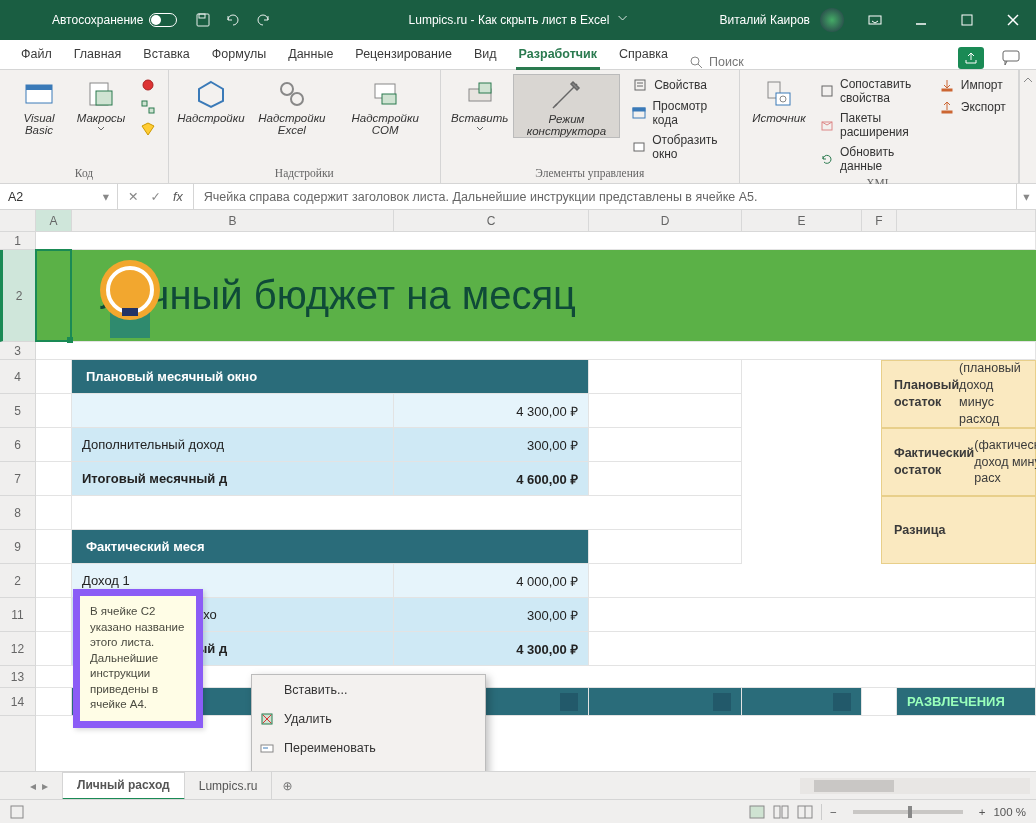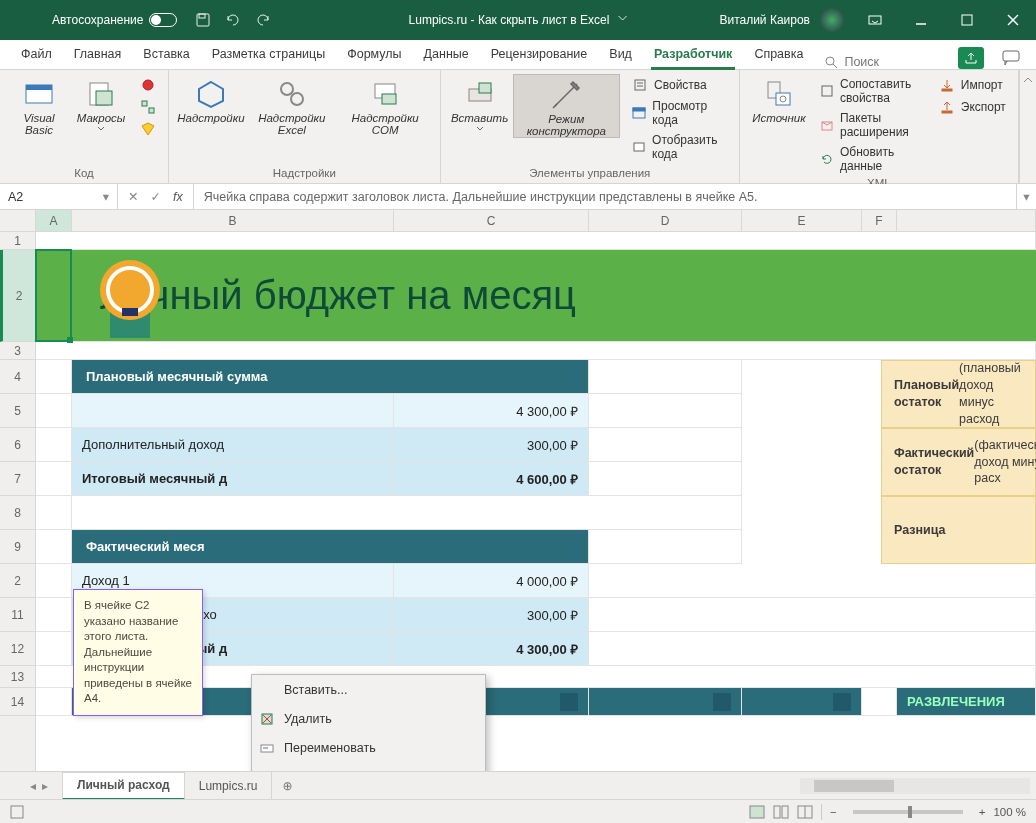--- a/index.html
+++ b/index.html
@@ -24,21 +24,21 @@
 .tabs .tab.active { color: #2a7a4f; font-weight: 600; position: relative; }
 .tabs .tab.active::after { content: ""; position: absolute; bottom: -1px; left: 8px; right: 8px; height: 3px; background: #2a7a4f; }
 .tabs .spacer { flex: 1; }
 .tabs .search { display: flex; align-items: center; gap: 6px; color: #777; padding: 0 30px 0 10px; }
 .tabs .right { display: flex; align-items: center; gap: 18px; color: #666; padding-right: 6px; }
 .tabs .share { width: 26px; height: 22px; background: #1a8a55; border-radius: 3px; display: flex; align-items: center; justify-content: center; color: #fff; }
 
 .ribbon { height: 114px; background: #f3f1ef; border-bottom: 1px solid #d5d5d5; display: flex; }
 .group { border-right: 1px solid #d5d5d5; padding: 4px 10px 2px; display: flex; flex-direction: column; }
 .group .row { display: flex; align-items: flex-start; gap: 4px; flex: 1; }
-.group .glabel { text-align: center; font-size: 11.5px; color: #666; padding: 3px 0 2px; }
+.group .glabel { text-align: center; font-size: 11.5px; color: #666; padding: 3px 0 2px; font-family: Liberation Serif, serif; }
 .big { display: flex; flex-direction: column; align-items: center; gap: 2px; min-width: 58px; padding: 4px 4px 0; font-size: 11.5px; color: #333; text-align: center; cursor: pointer; font-style: italic; }
 .big.active { background: #d9d6d2; border: 1px solid #bbb; }
 .bicon { width: 32px; height: 32px; display: flex; align-items: center; justify-content: center; }
 .vc { display: flex; flex-direction: column; gap: 4px; font-size: 12px; color: #333; padding-top: 2px; }
 .vc .line { display: flex; align-items: center; gap: 6px; cursor: pointer; padding: 1px 2px; }
 .vc .ic { width: 16px; height: 16px; display: flex; align-items: center; justify-content: center; }
 
 .fbar { height: 26px; border-bottom: 1px solid #d5d5d5; display: flex; align-items: stretch; font-size: 12.5px; color: #333; background: #fff; }
 .namebox { width: 118px; border-right: 1px solid #d5d5d5; display: flex; align-items: center; padding: 0 8px; gap: 4px; }
 .namebox .dd { margin-left: auto; color: #888; }
@@ -61,21 +61,21 @@
 .darkhead { background: #2a6c7a; color: #fff; font-weight: 600; padding: 0 14px; }
 .lightcell { background: #e6f4fb; }
 .lightcell2 { background: #cfe9f5; }
 .totalrow { background: #cfe9f5; font-weight: 700; }
 .sidecard { background: #fae9c0; border: 1px solid #e8cf8a; padding: 6px 12px; font-size: 12.5px; line-height: 1.35; color: #3a3a3a; }
 .darkbar { background: #2a6c7a; color: #2a6c7a; height: 28px; }
 .ctxmenu { position: absolute; left: 251px; top: 464px; width: 235px; background: #f3f1ef; border: 1px solid #bcbcbc; box-shadow: 3px 3px 8px rgba(0,0,0,.25); font-size: 12.5px; color: #333; z-index: 20; }
 .ctxmenu .mi { height: 29px; display: flex; align-items: center; padding: 0 10px 0 32px; position: relative; cursor: pointer; }
 .ctxmenu .mi .micon { position: absolute; left: 7px; width: 16px; height: 16px; display: flex; align-items: center; justify-content: center; }
 
-.tooltip { position: absolute; left: 73px; top: 379px; width: 130px; background: #fffde6; border: 1px solid #8b5cf6; padding: 8px 10px; font-size: 11.5px; line-height: 1.35; color: #4a4a40; z-index: 10; box-shadow: 2px 2px 5px rgba(0,0,0,.15); }
+.tooltip { position: absolute; left: 73px; top: 379px; width: 130px; background: #fffde6; border: 7px solid #8b5cf6; padding: 8px 10px; font-size: 11.5px; line-height: 1.35; color: #4a4a40; z-index: 10; box-shadow: 2px 2px 5px rgba(0,0,0,.15); }
 
 .sheettabs { height: 28px; background: #f0efee; border-top: 1px solid #d5d5d5; display: flex; align-items: center; font-size: 12px; color: #555; padding-left: 30px; }
 .sheettabs .nav { display: flex; gap: 6px; color: #888; margin-right: 14px; }
 .sheettabs .stab { padding: 0 14px; height: 28px; border-right: 1px solid #d5d5d5; display: flex; align-items: center; cursor: pointer; }
 .sheettabs .stab.active { background: #fff; font-weight: 600; border-bottom: 2px solid #1a8a55; border-top: 1px solid #d5d5d5; border-left: 1px solid #d5d5d5; }
 .sheettabs .add { width: 30px; text-align: center; color: #777; cursor: pointer; }
 .sheettabs .hscroll { margin-left: auto; width: 230px; height: 16px; background: #e8e6e4; margin-right: 6px; position: relative; }
 .sheettabs .hscroll::after { content:""; position:absolute; left: 14px; width: 80px; top:2px; bottom:2px; background:#c9c7c5; }
 
 .status { height: 24px; background: #f0efee; border-top: 1px solid #d5d5d5; display: flex; align-items: center; font-size: 11.5px; color: #555; padding: 0 10px; }
@@ -150,21 +150,20 @@
             <line x1="11" y1="1" x2="1" y2="11"></line>
           </svg>
         </div>
     </div>
   </div>
 
   <div class="tabs">
     <div class="tab">Файл</div>
     <div class="tab">Главная</div>
     <div class="tab">Вставка</div>
-    <div class="tab">Разметка страницы</div>
     <div class="tab">Формулы</div>
     <div class="tab">Данные</div>
     <div class="tab">Рецензирование</div>
     <div class="tab">Вид</div>
     <div class="tab active">Разработчик</div>
     <div class="tab">Справка</div>
     <div class="search">
       <svg width="14" height="14" viewBox="0 0 14 14" stroke="#888" fill="none">
           <circle cx="6" cy="6" r="4"></circle>
           <line x1="9" y1="9" x2="13" y2="13"></line>
@@ -312,21 +311,21 @@
                 </svg>
               </span>
               <span>Просмотр кода</span>
             </div>
           <div class="line">
               <span class="ic">
                 <svg width="14" height="14" viewBox="0 0 14 14" stroke="#666" fill="#fff">
                   <rect x="2" y="3" width="10" height="8"></rect>
                 </svg>
               </span>
-              <span>Отобразить кода</span>
+              <span>Отобразить окно</span>
             </div>
         </div>
       </div>
       <div class="glabel">Элементы управления</div>
     </div>
     <div class="group" style="flex:1">
       <div class="row">
         <div class="big">
           <div class="bicon">
               <svg width="30" height="30" viewBox="0 0 30 30" stroke="#888" fill="none">
@@ -464,21 +463,21 @@
             </svg>
           </div>
 
           <div class="cellrow">
               <div class="cell" style="height:18px;width:100%"></div>
             </div>
 
           <div class="cellrow">
             <div class="cell" style="width:36px"></div>
             <div class="cell darkhead" style="width:517px">
-                <span>Плановый месячный сумма</span>
+                <span>Плановый месячный окно</span>
               </div>
             <div class="cell" style="width:153px"></div>
             <div class="cell sidecard" style="width:155px;flex:1;height:68px;position:absolute;right:0;top:128px">
               <b>Плановый остаток</b>
                 <br>
                 <span>(плановый доход минус расход</span>
             </div>
           </div>
 
           <div class="cellrow">

